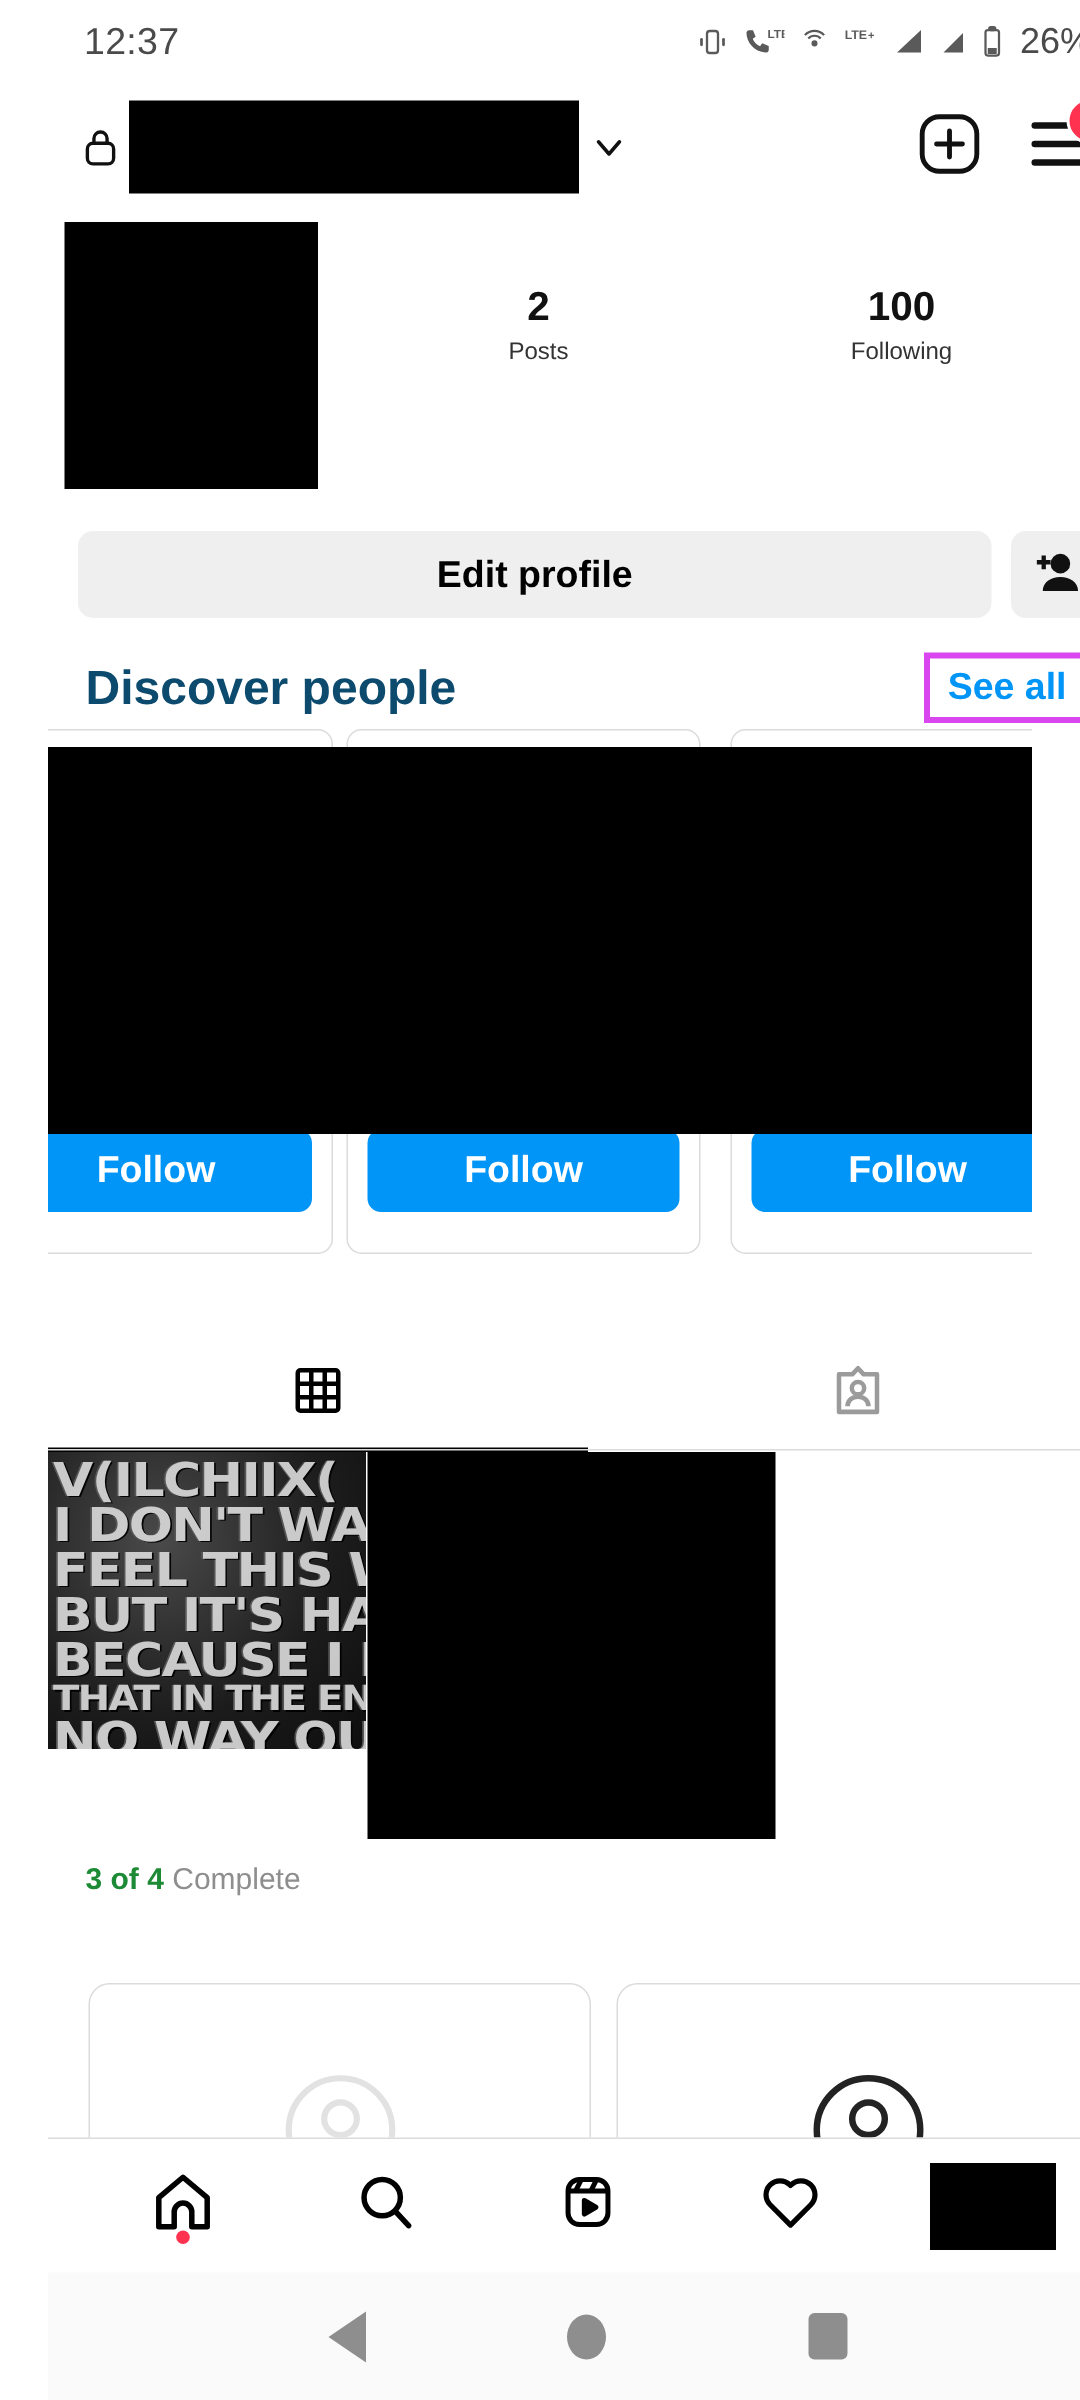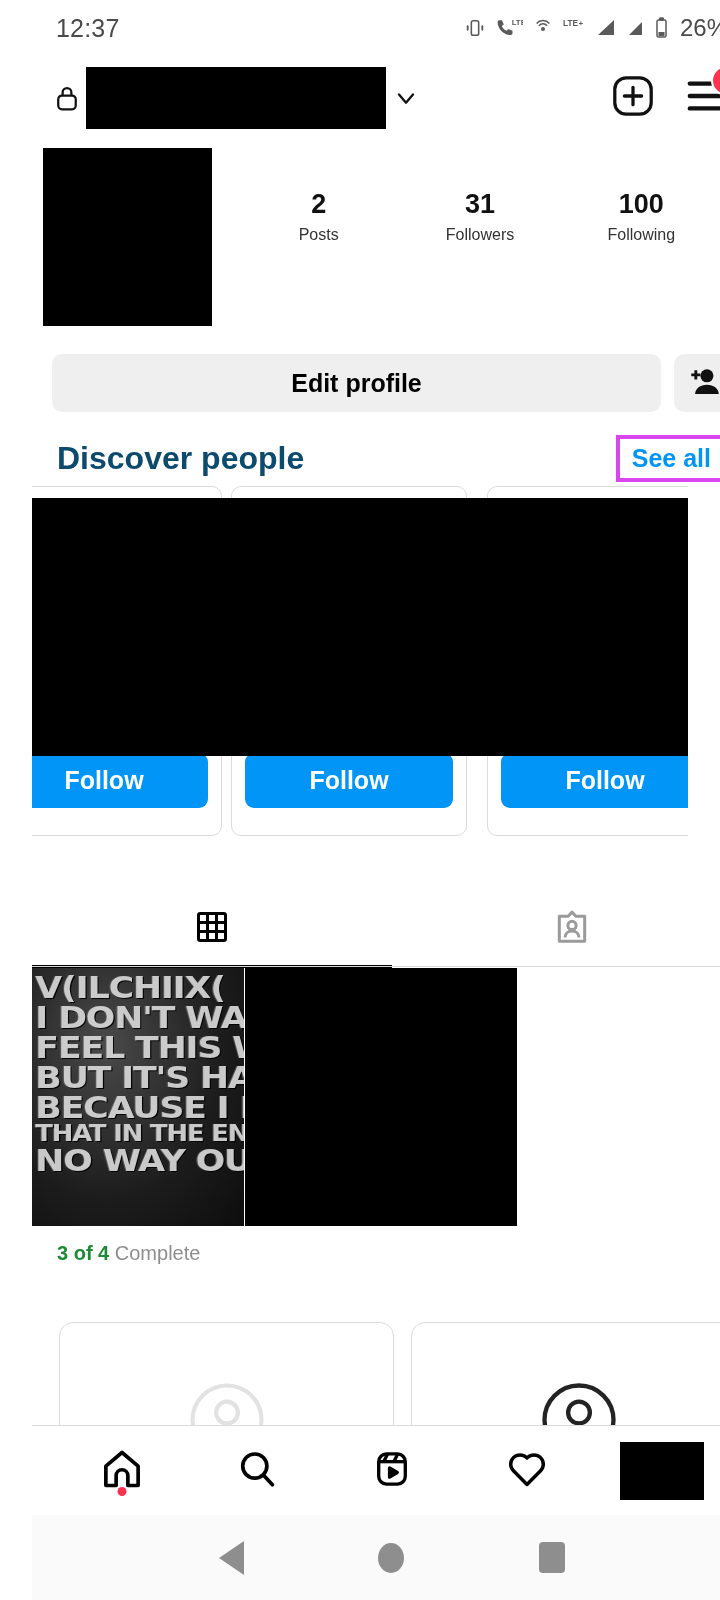--- a/index.html
+++ b/index.html
@@ -124,21 +124,21 @@
   }
   .tabs-divider{
     position:absolute; left:0; top:966px; width:720px; height:1px; background:#DBDBDB;
   }
 
   
   .grid{
     position:absolute; left:0; top:968px; width:720px; height:258px; overflow:hidden;
     display:flex; gap:2px;
   }
-  .gcell{ width:212px; height:258px; position:relative; overflow:hidden; background:#1b1b1b; }
+  .gcell{ width:212px; height:198px; position:relative; overflow:hidden; background:#1b1b1b; }
   .lyric{
     position:absolute; inset:0;
     background:
       radial-gradient(ellipse at 35% 30%, #4a4a4a 0%, #1c1c1c 60%, #0d0d0d 100%);
     display:flex; flex-direction:column; justify-content:flex-start;
     padding-top:4px;
   }
   .lyric span{
     display:block; white-space:nowrap;
     font-family:"DejaVu Sans", sans-serif;
@@ -287,24 +287,20 @@
   </div>
 
   <div class="profile-row">
     <div class="avatar-redact"></div>
     <div class="stats">
       <div class="stat">
         <div class="stat-num">2</div>
         <div class="stat-lab">Posts</div>
       </div>
       <div class="stat">
-        <div class="stat-num">31</div>
-        <div class="stat-lab">Followers</div>
-      </div>
-      <div class="stat">
         <div class="stat-num">100</div>
         <div class="stat-lab">Following</div>
       </div>
     </div>
   </div>
 
   <div class="actions">
     <div class="btn-edit">Edit profile</div>
     <div class="btn-adduser">
       <span>

